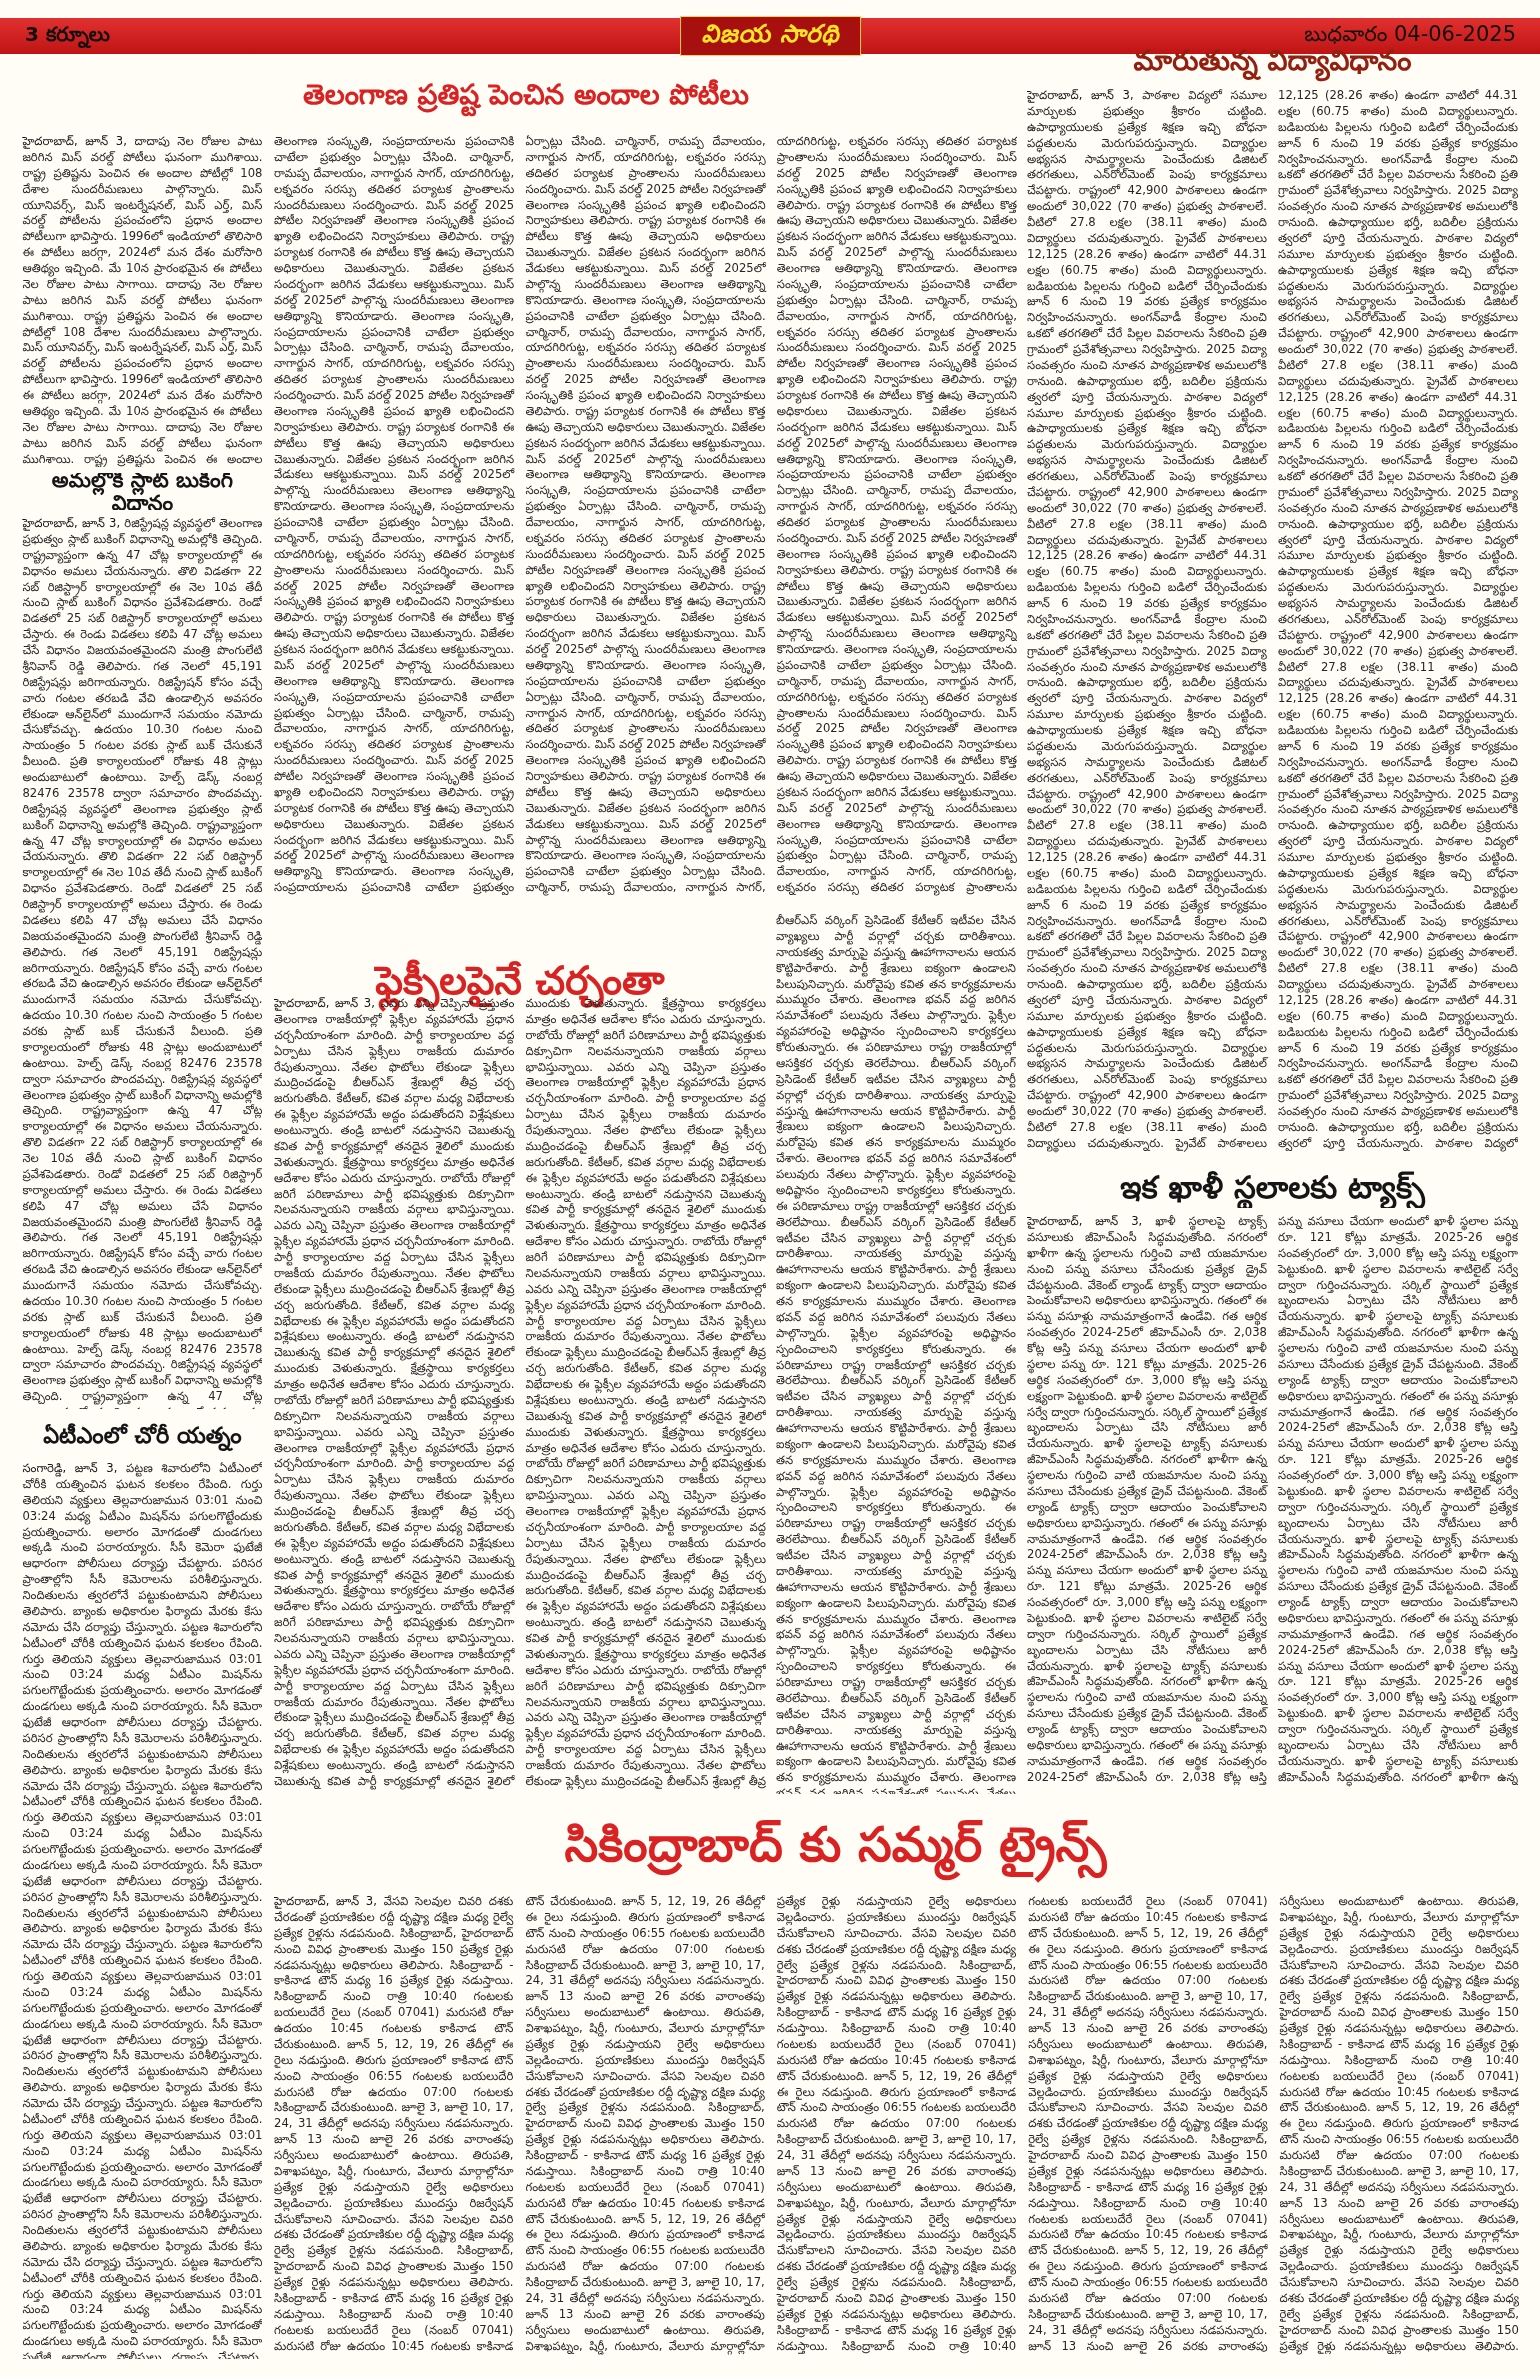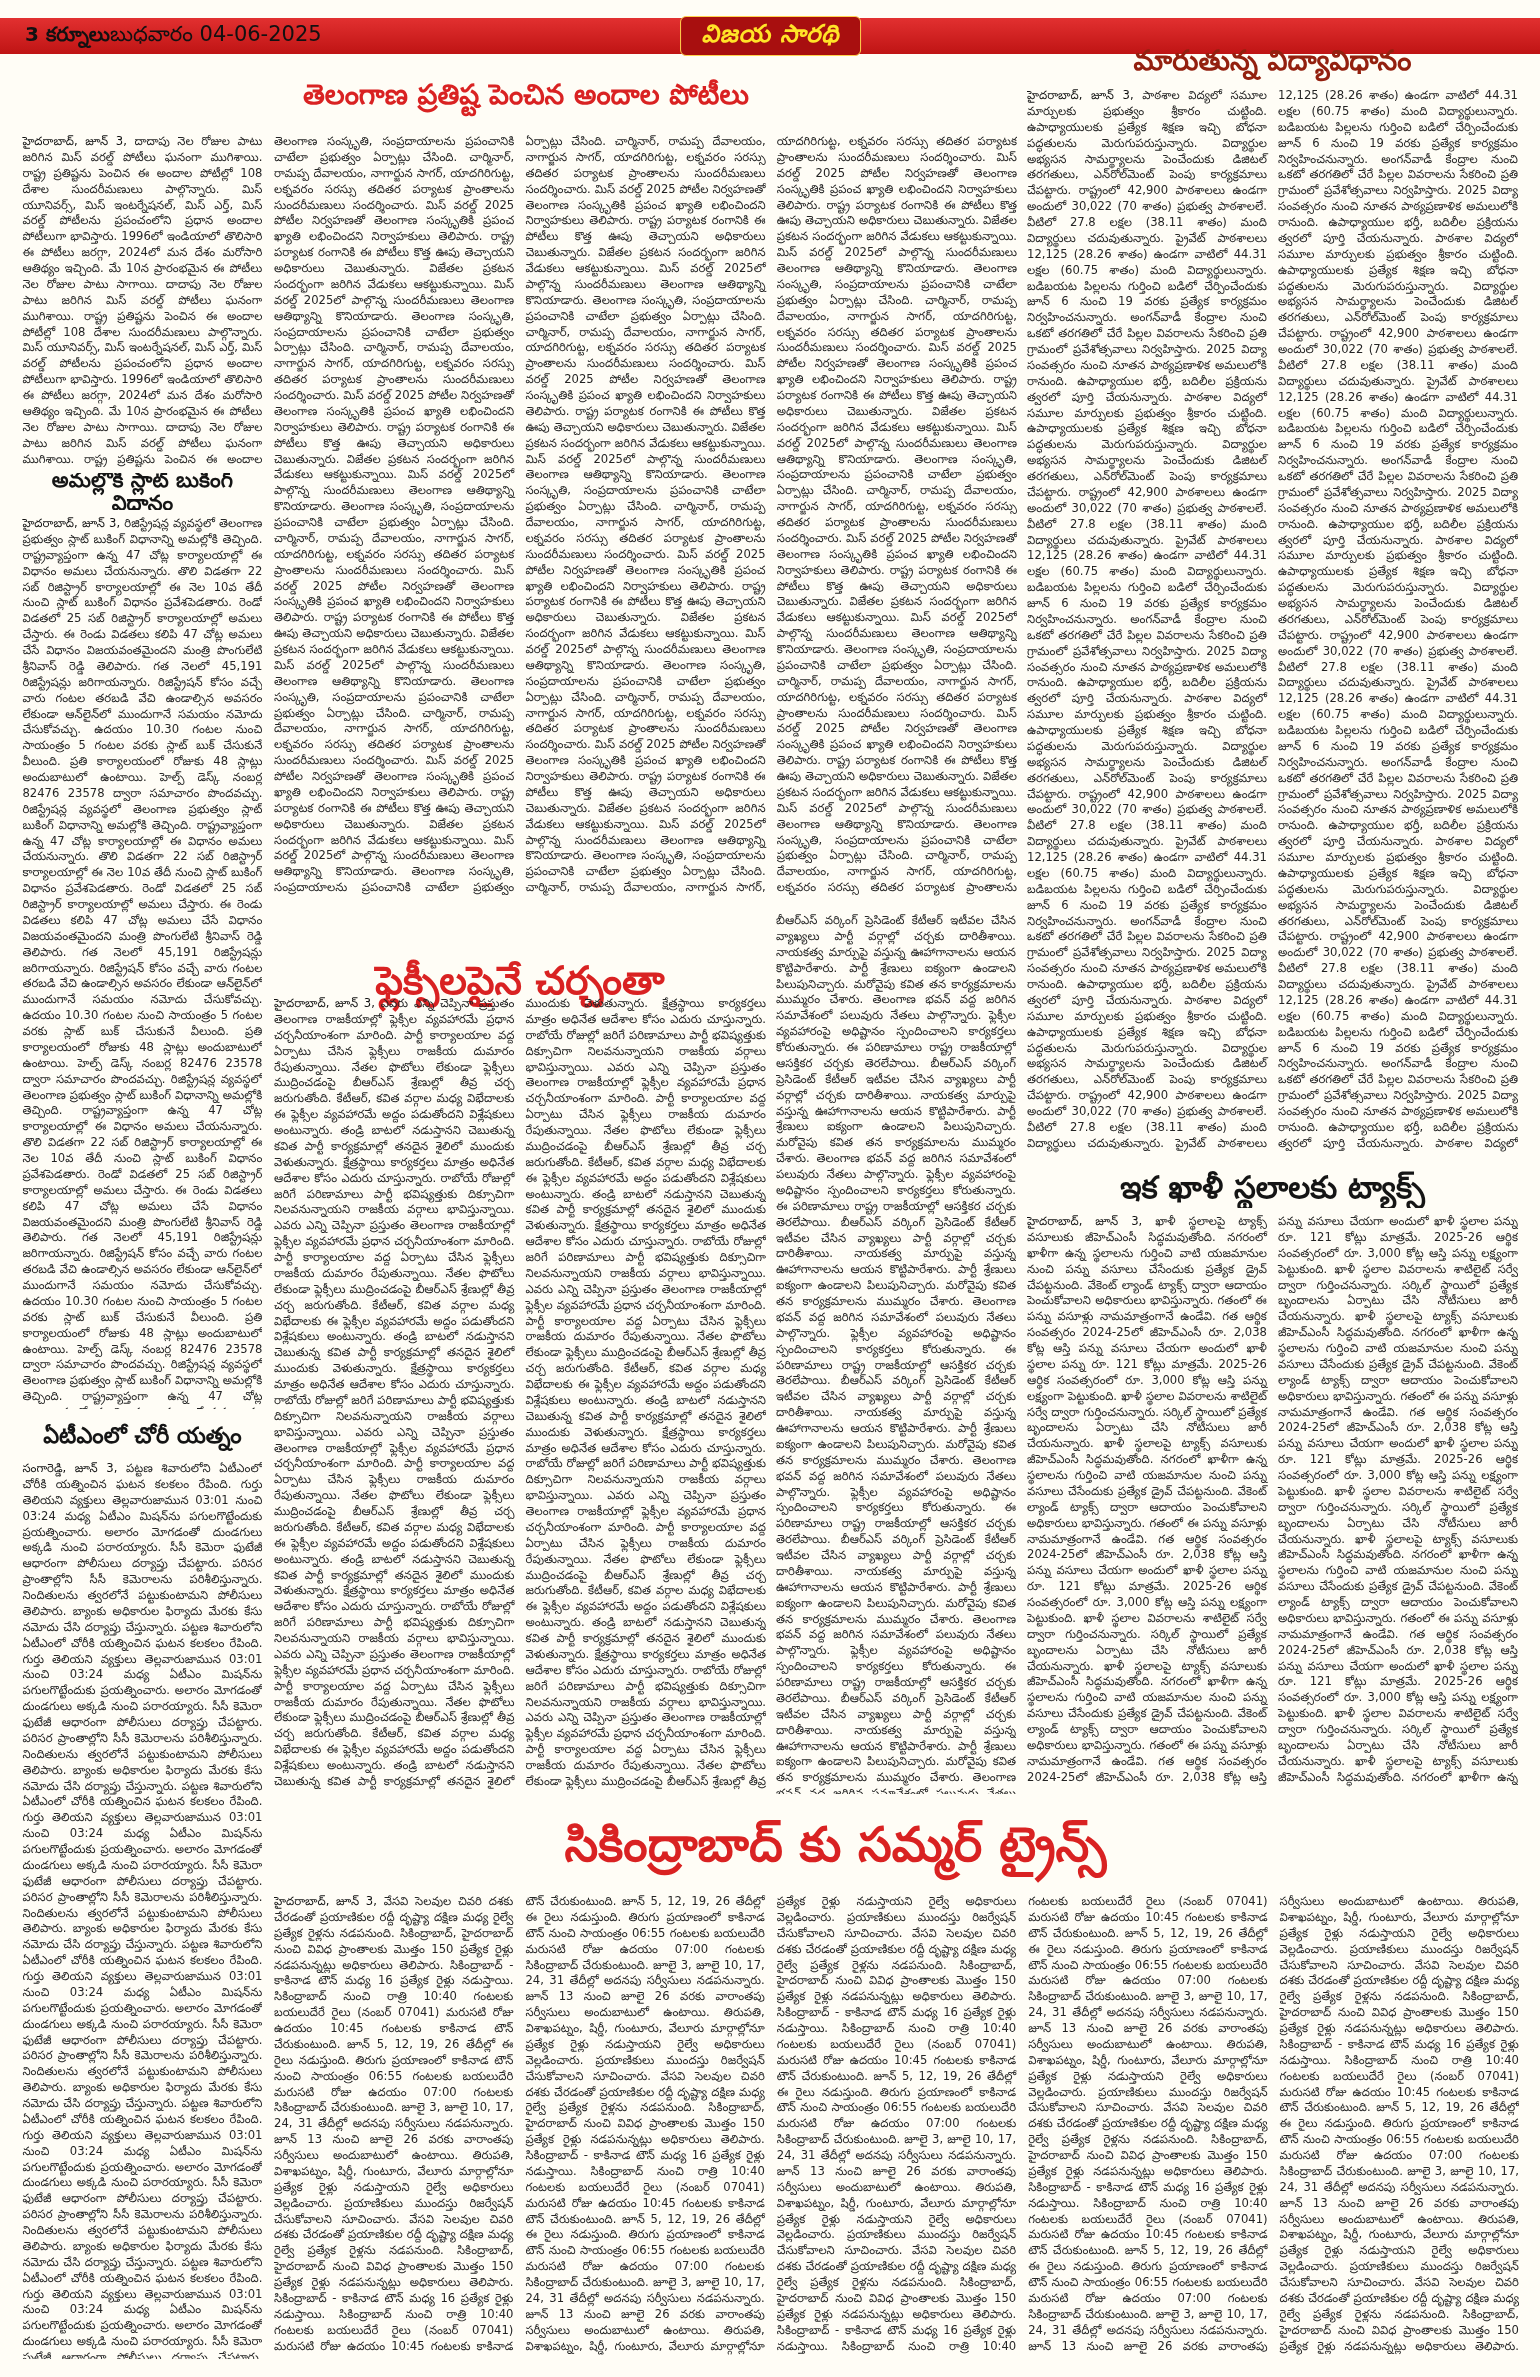--- a/index.html
+++ b/index.html
@@ -1,22 +1,22 @@
 <!DOCTYPE html>
 <html style="--accent_red: #d92222; --maroon: #93200f; --masthead_yellow: #ffe428; --bar_red: #c01515;font-size:12px"><head>
 <meta charset="utf-8">
 <style>
   *{box-sizing:border-box;margin:0;padding:0}
   html,body{width:1541px;height:2377px}
   body{position:relative;background:#fffdf6;font-family:"DejaVu Sans","Liberation Sans",sans-serif;color:#1c1c1c}
   .abs{position:absolute}
-  .topbar{left:0;top:18px;width:1541px;height:36px;background:linear-gradient(180deg,#e23030,#bf1414);display:flex;align-items:center;padding:0 25px}
+  .topbar{left:0;top:18px;width:1541px;height:36px;background:linear-gradient(180deg,#e23030,#bf1414);display:flex;align-items:center;justify-content:space-between;padding:0 25px}
   .edition{font-size:20px;font-weight:bold;color:#111}
   .datebox{font-size:21px;font-weight:normal;color:#111}
-  .masthead{position:absolute;left:50%;top:50%;transform:translate(-50%,-50%);background:#a80f0f;border:1.5px solid #ffd34d;border-radius:6px;padding:1.5px 21px;color:var(--masthead_yellow,#ffe428);font-size:24.6px;font-weight:bold;font-style:italic;letter-spacing:0.7px;white-space:nowrap}
+  .masthead{position:absolute;left:50%;top:50%;transform:translate(-50%,-50%);background:#a80f0f;border:1.5px solid #ffd34d;border-radius:0;padding:1.5px 21px;color:var(--masthead_yellow,#ffe428);font-size:24.6px;font-weight:bold;font-style:italic;letter-spacing:0.7px;white-space:nowrap}
   .headline{font-weight:bold;text-align:center;overflow:hidden;display:flex;align-items:center;justify-content:center;line-height:1.05}
   .h-red{color:var(--accent_red,#d32127)}
   .h-maroon{color:var(--maroon,#93200f)}
   .h-black{color:#151515}
   .body{font-size:11.6px;line-height:1.37;text-align:justify;overflow:hidden;color:#242424}
   .cols2{column-count:2;column-gap:11.2px}
   .cols3{column-count:3;column-gap:11.2px}
   .cols5{column-count:5;column-gap:12px}
   .dl{font-weight:normal;color:#111}
 </style>

